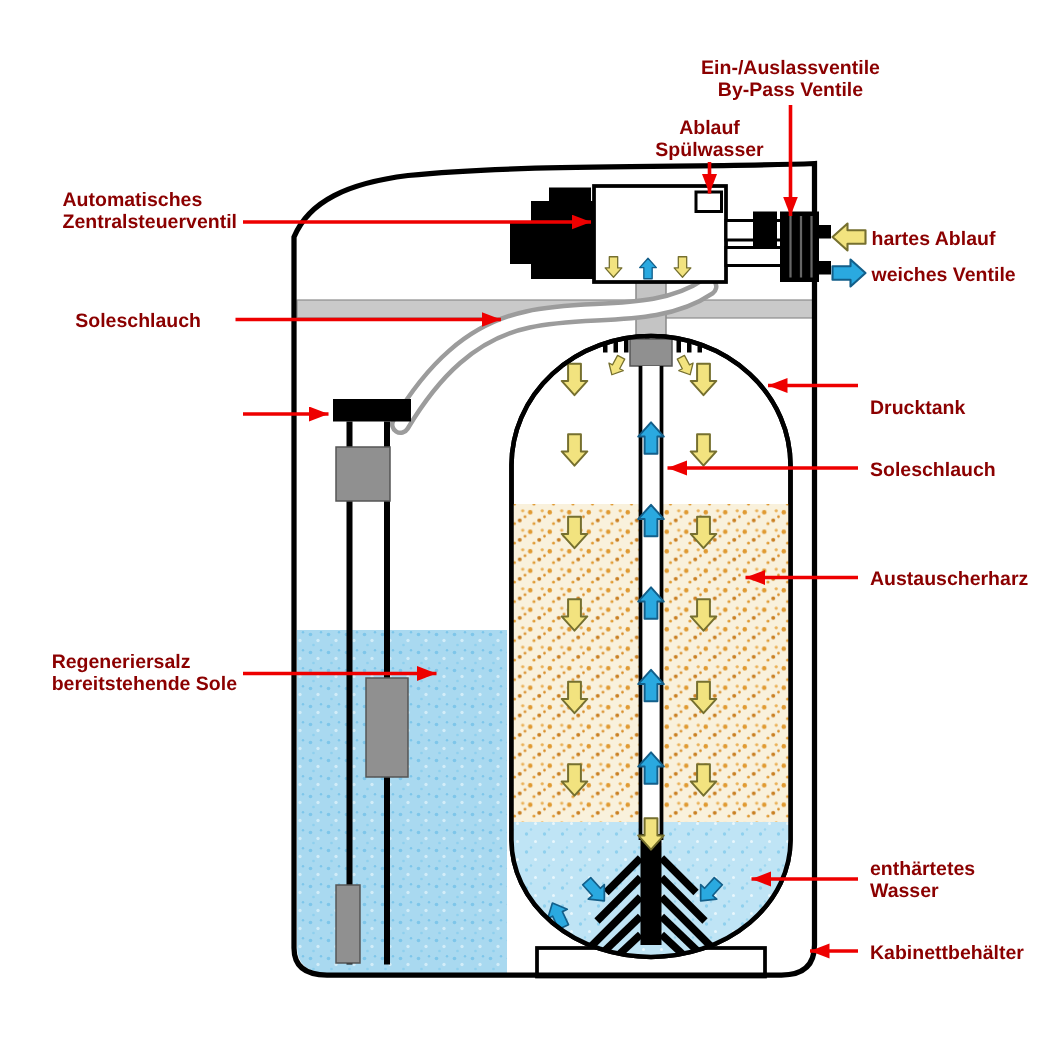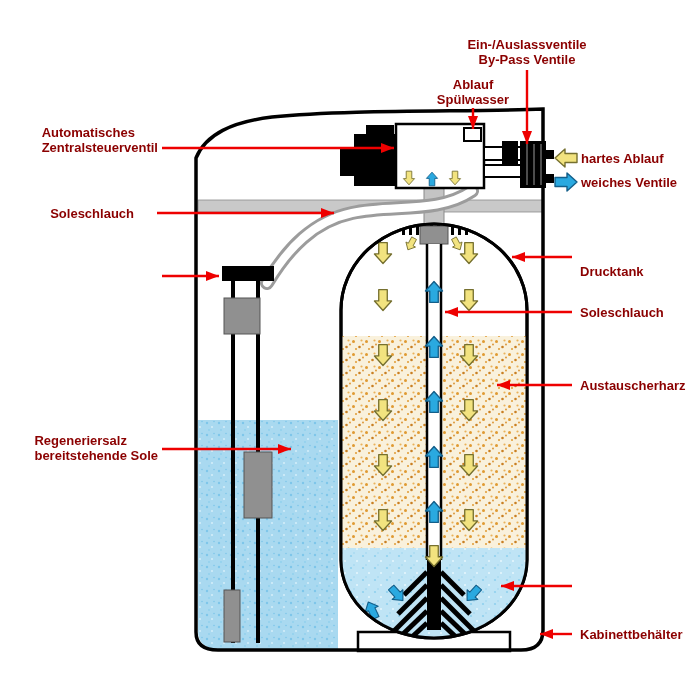--- a/index.html
+++ b/index.html
@@ -231,17 +231,21 @@
 </div>
 <div class="lbl" style="left:580px;top:264px">
   <span class="ln">Drucktank</span>
 </div>
 <div class="lbl" style="left:580px;top:305px">
   <span class="ln">Soleschlauch</span>
 </div>
 <div class="lbl" style="left:580px;top:378px">
   <span class="ln">Austauscherharz</span>
 </div>
+<div class="lbl" style="left:580px;top:571px">
+  <span class="ln">enthärtetes</span>
+  <span class="ln">Wasser</span>
+</div>
 <div class="lbl" style="left:580px;top:627px">
   <span class="ln">Kabinettbehälter</span>
 </div>
 
 </div>
 
 </body></html>

